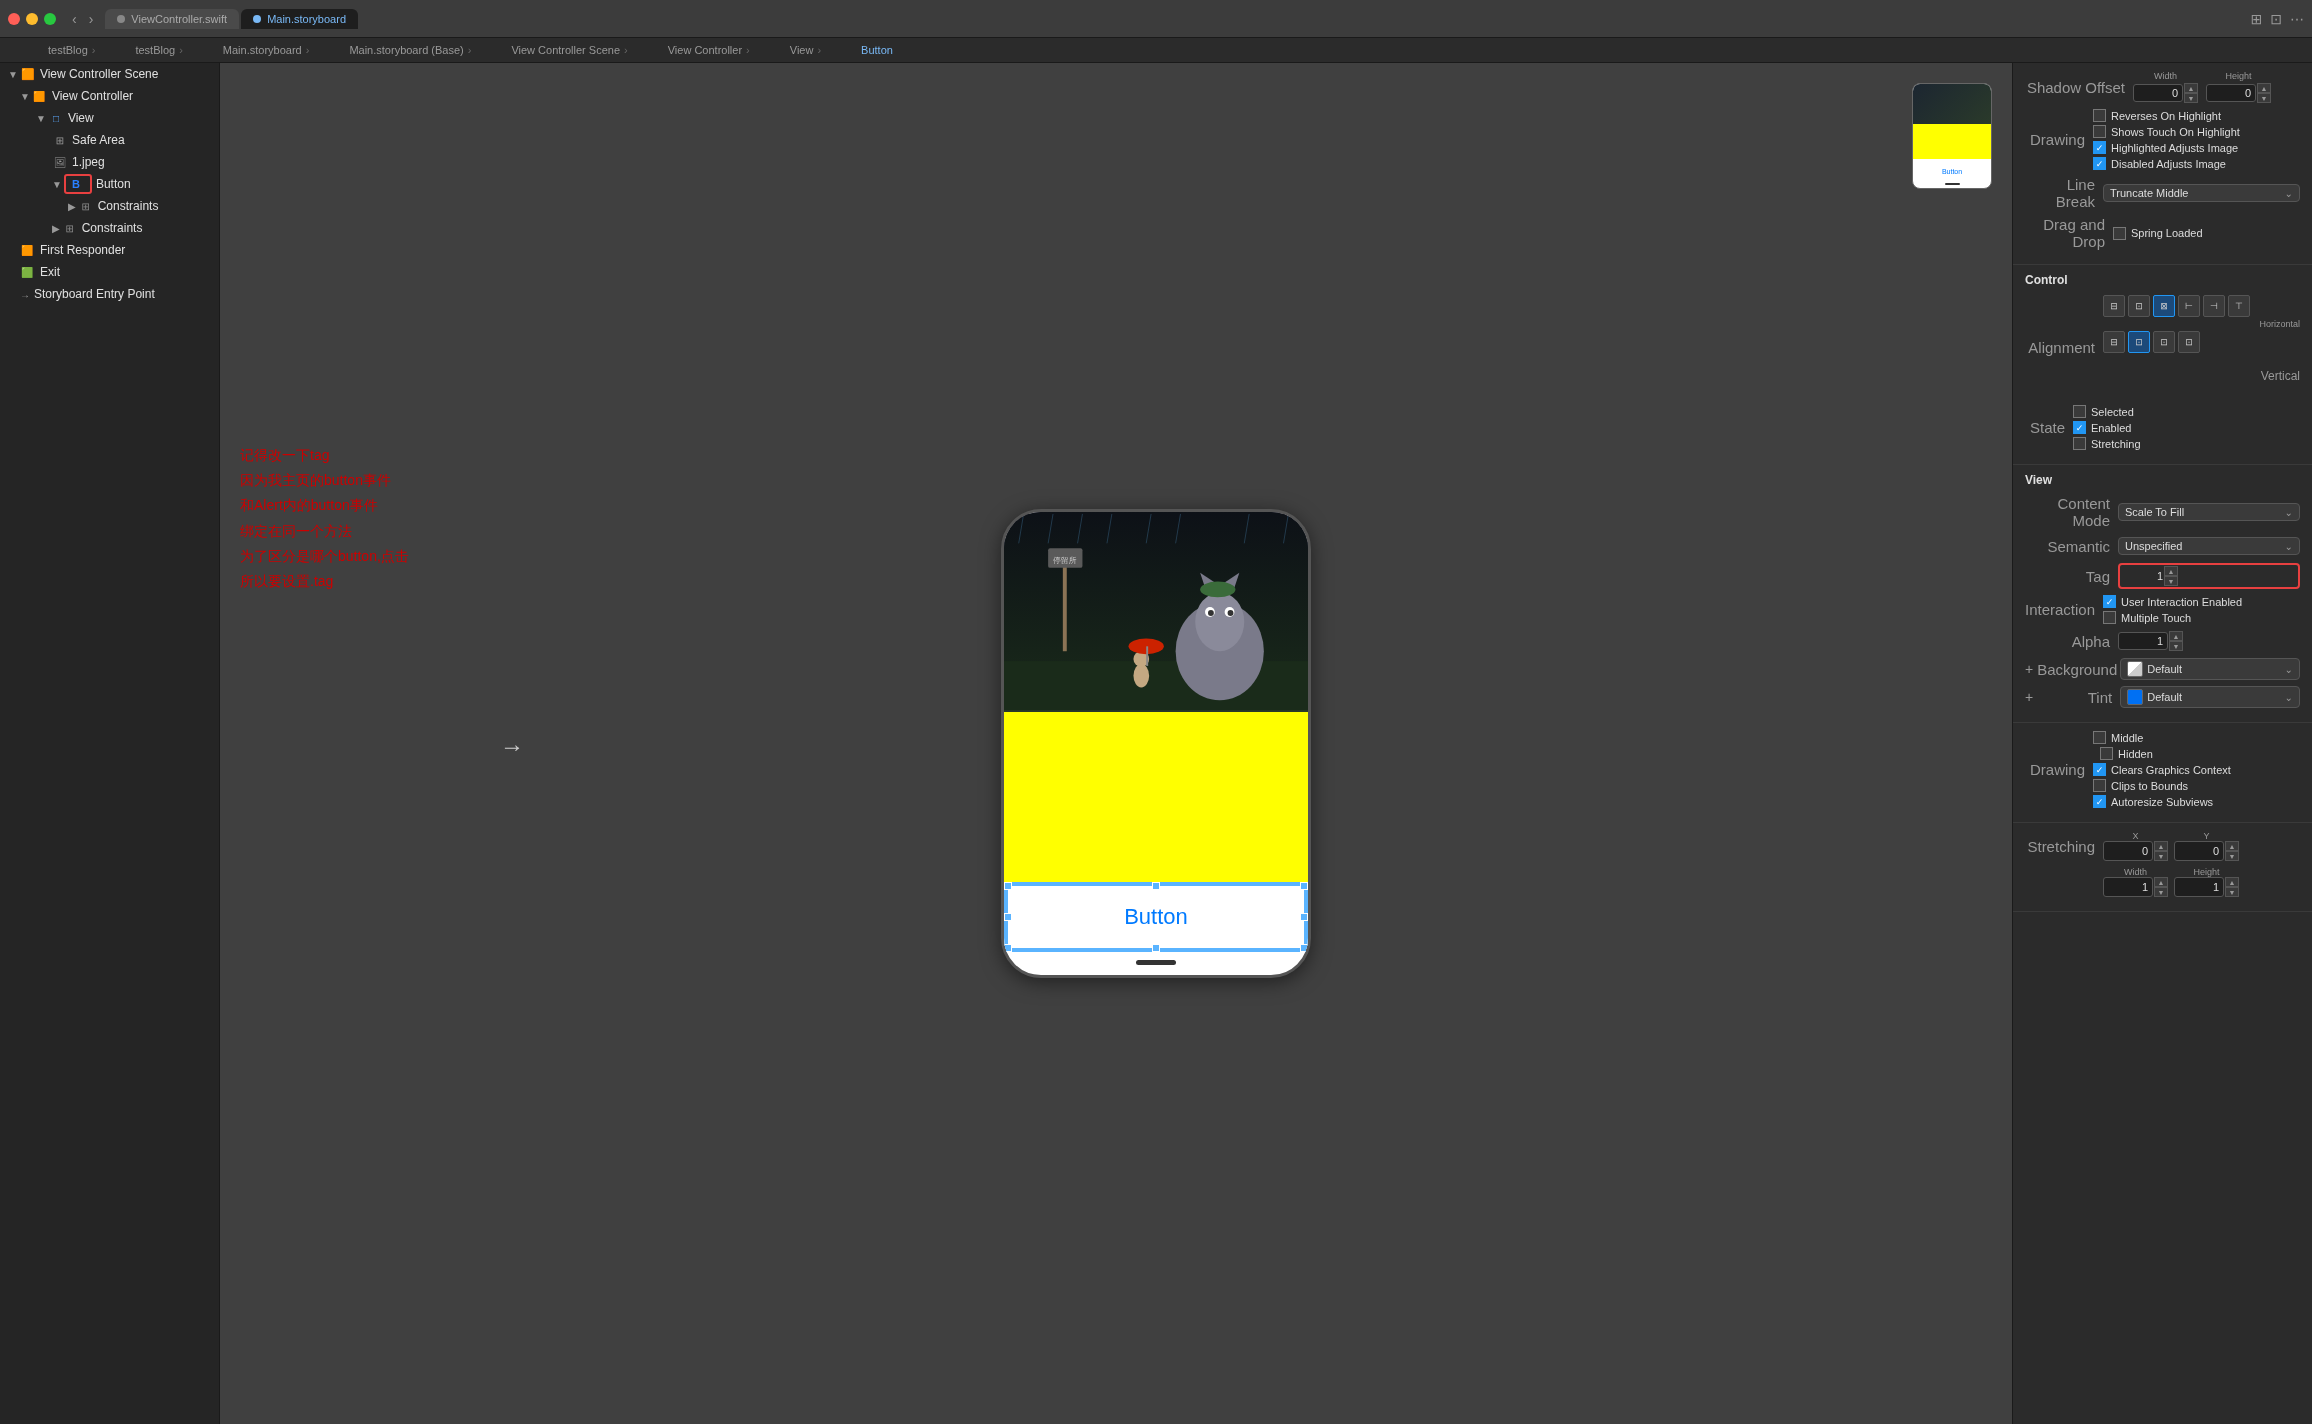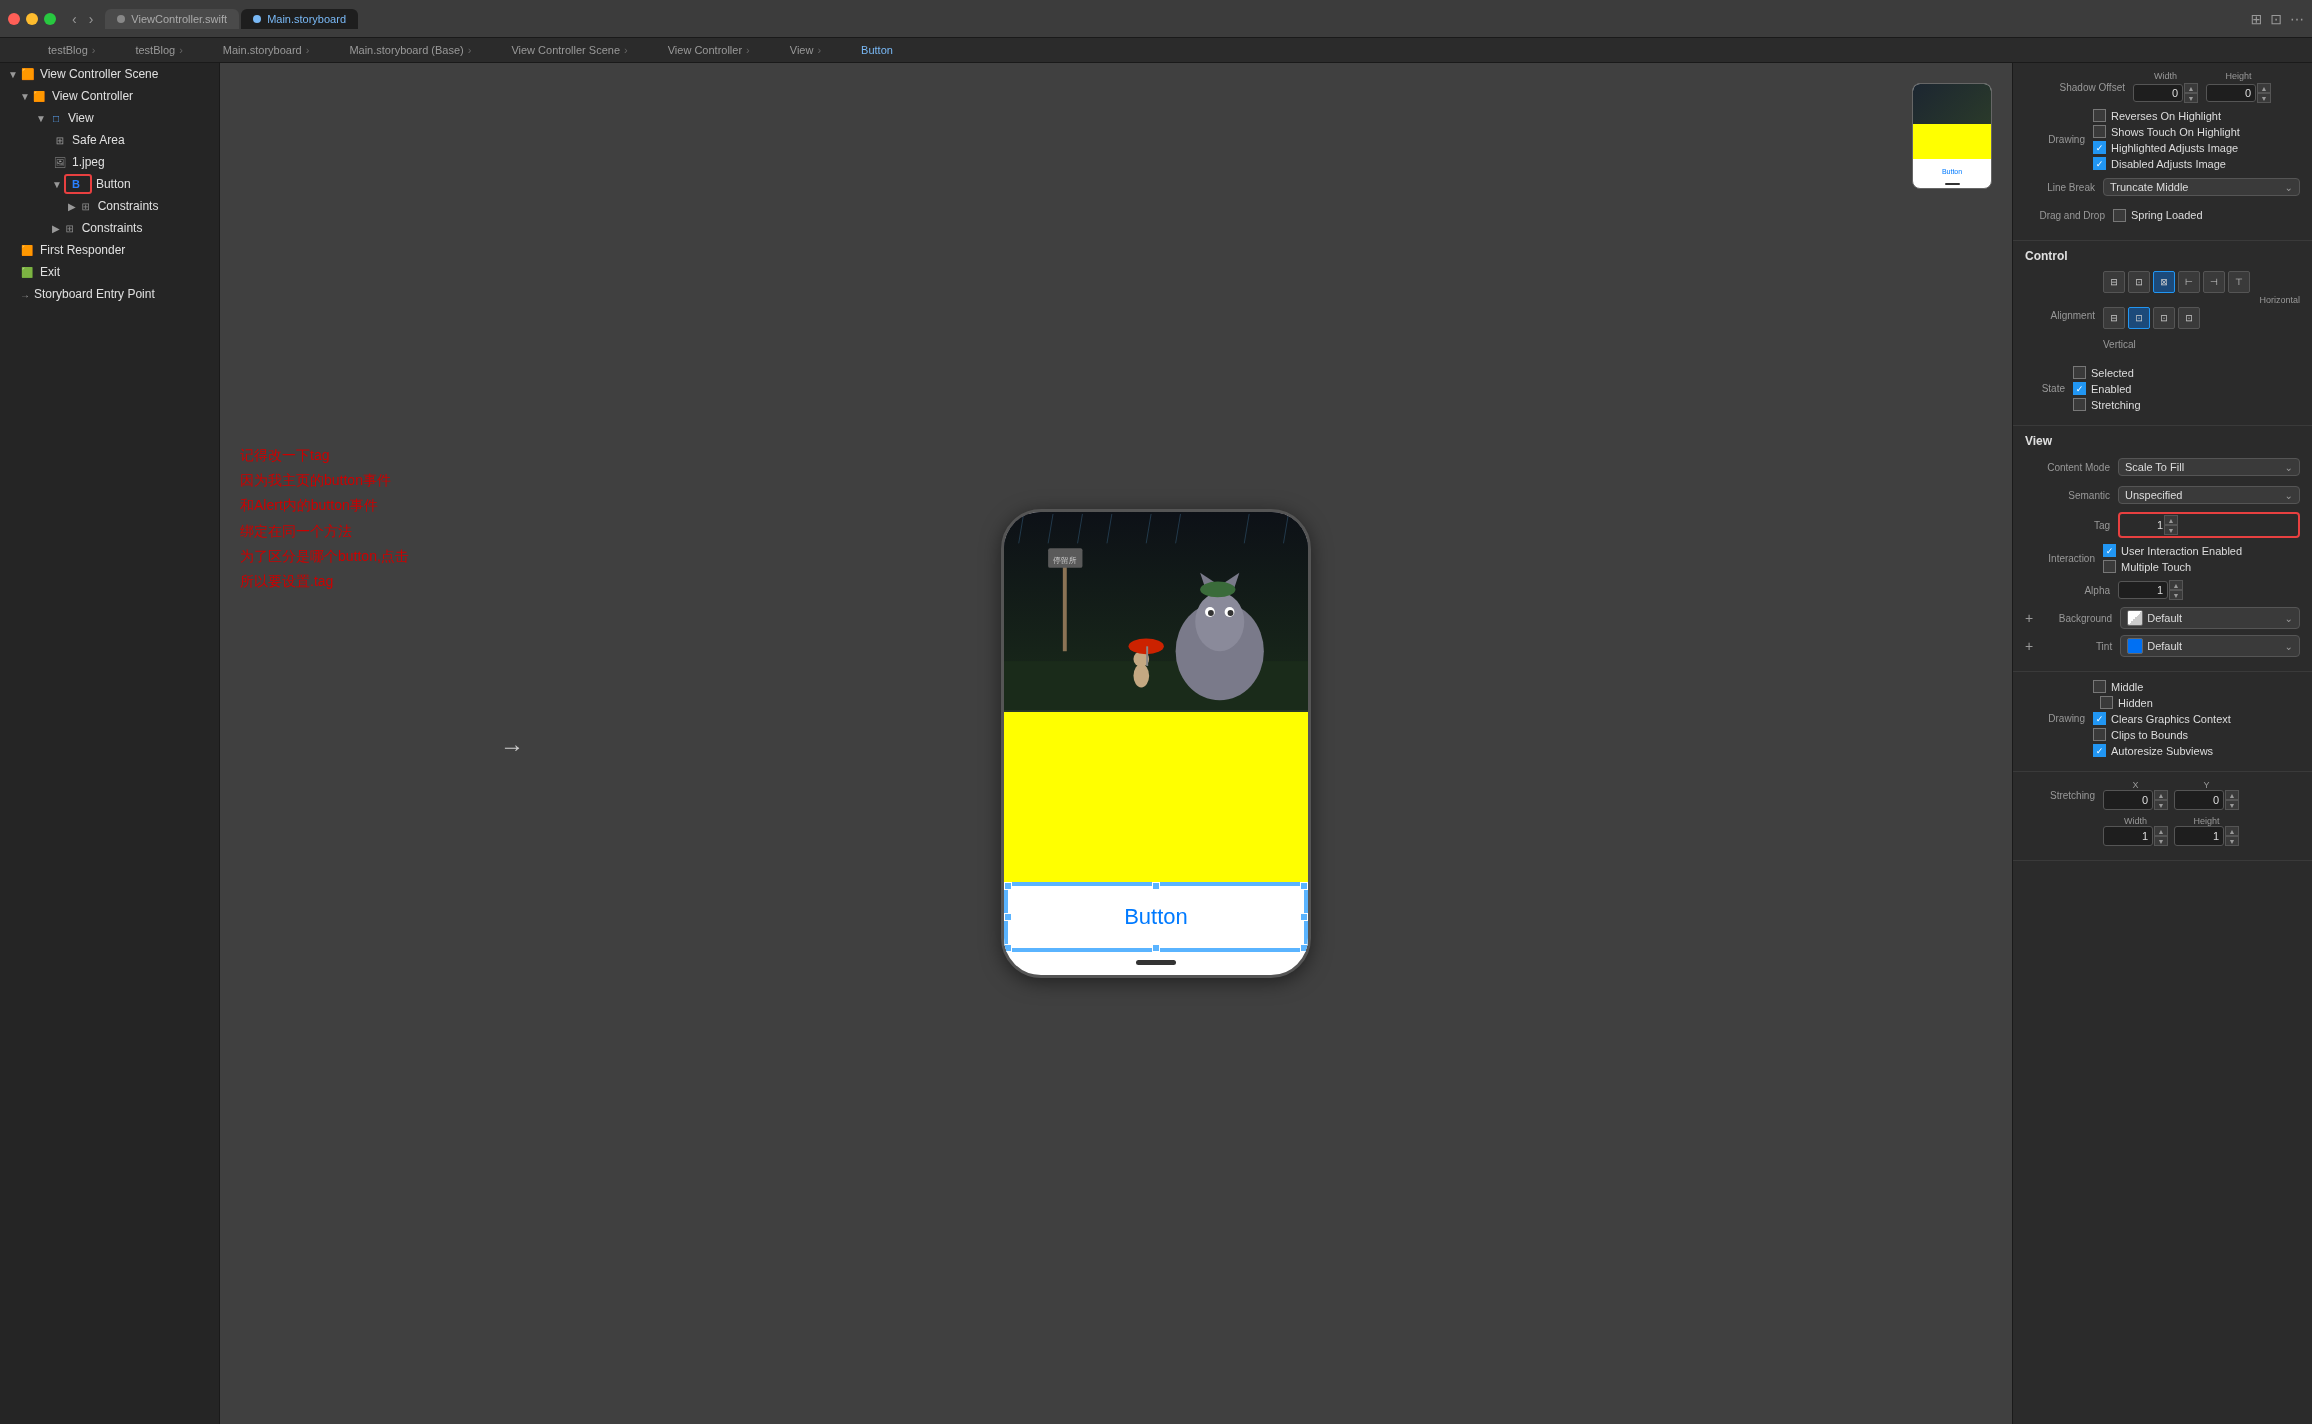--- a/index.html
+++ b/index.html
@@ -90,21 +90,21 @@
     .mini-btn-text { font-size: 7px; color: #007aff; }
     .mini-home { width: 15px; height: 2px; background: #333; border-radius: 1px; margin: 2px auto 3px; }
 
     
     .annotation { position: absolute; left: 20px; top: 380px; color: #cc0000; font-size: 14px; line-height: 1.8; }
 
     
     .right-panel { width: 300px; background: #2b2b2b; border-left: 1px solid #1a1a1a; overflow-y: auto; flex-shrink: 0; }
     .rp-section { padding: 8px 12px; border-bottom: 1px solid #3a3a3a; }
     .rp-row { display: flex; align-items: center; margin-bottom: 6px; min-height: 22px; }
-    .rp-label { color: #999; font-size: 10px; text-align: right; flex-shrink: 0; }
+    .rp-label { color: #999; font-size: 15px; text-align: right; flex-shrink: 0; }
     .rp-value { flex: 1; margin-left: 8px; }
     .rp-section-title { color: #e0e0e0; font-size: 12px; font-weight: 600; margin-bottom: 8px; }
     .checkbox { width: 13px; height: 13px; border: 1px solid #777; background: #3a3a3a; display: inline-flex; align-items: center; justify-content: center; margin-right: 5px; flex-shrink: 0; }
     .checkbox.checked { background: #2196f3; border-color: #2196f3; }
     .checkbox.checked::after { content: '✓'; color: white; font-size: 9px; }
     .checkbox-label { font-size: 11px; color: #ddd; }
     .dropdown { background: #3a3a3a; border: 1px solid #555; border-radius: 4px; padding: 2px 6px; font-size: 11px; color: #ddd; display: flex; align-items: center; justify-content: space-between; cursor: pointer; }
     .dropdown-arrow { color: #999; font-size: 10px; }
     .number-input { background: #1e1e1e; border: 1px solid #555; border-radius: 3px; color: #ddd; font-size: 11px; padding: 2px 4px; width: 50px; text-align: right; }
     .spinner { display: flex; flex-direction: column; margin-left: 1px; }
@@ -416,21 +416,21 @@
             <button class="align-btn">⊣</button>
             <button class="align-btn">⊤</button>
           </div>
           <div style="font-size:9px; color:#999; text-align:right; margin: 2px 0;">Horizontal</div>
           <div class="align-buttons">
             <button class="align-btn">⊟</button>
             <button class="align-btn active">⊡</button>
             <button class="align-btn">⊡</button>
             <button class="align-btn">⊡</button>
           </div>
-          <div style="font-size:10px; color:#999; margin: 10px 0;">Vertical</div>
+          <div style="font-size:12px; color:#999; text-align:right; margin: 16px 0;">Vertical</div>
         </div>
       </div>
 
       <div class="rp-row">
         <span class="rp-label" style="width:40px;">State</span>
         <div class="rp-value">
           <div style="display:flex; align-items:center; margin-bottom:3px;">
             <div class="checkbox"></div>
             <span class="checkbox-label">Selected</span>
           </div>

